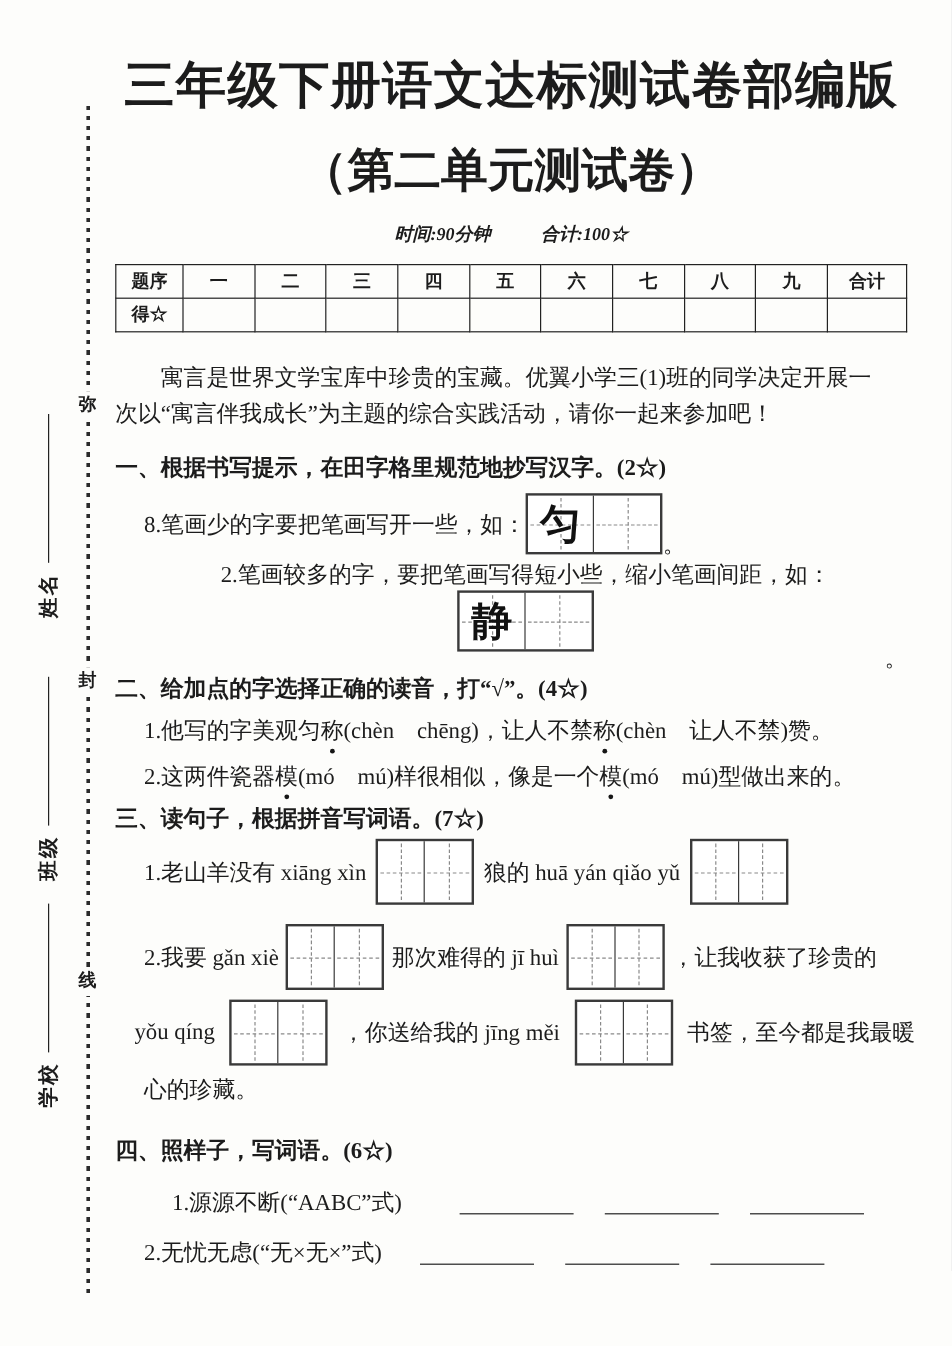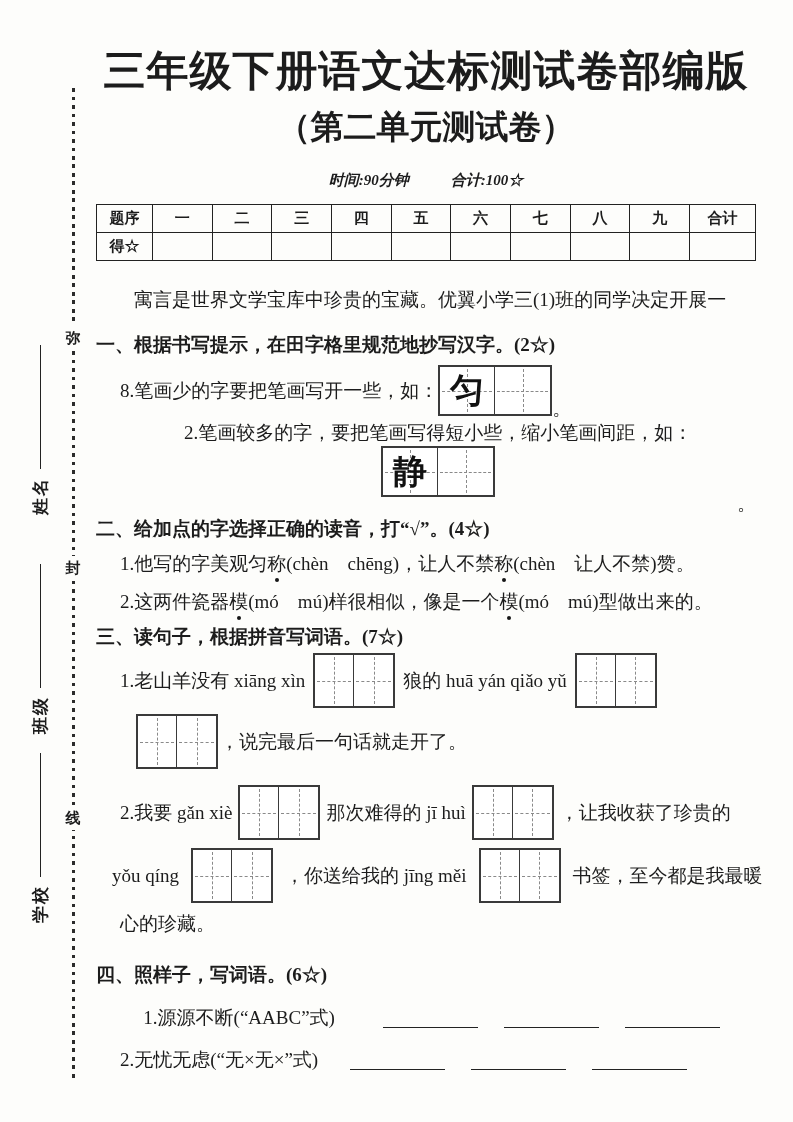--- a/index.html
+++ b/index.html
@@ -35,22 +35,22 @@
   
   .main { position:absolute; left:96px; top:30px; width:660px; padding-top:14px; }
 
   .title {
     font-family:"Liberation Sans","DejaVu Sans",sans-serif;
     font-size:42px; line-height:54px; font-weight:bold;
     text-align:center; letter-spacing:1px; white-space:nowrap;
   }
   .subtitle {
     font-family:"Liberation Sans","DejaVu Sans",sans-serif;
-    font-size:33px; line-height:46px; font-weight:bold;
-    text-align:center; margin-top:6px; white-space:nowrap;
+    font-size:39px; line-height:46px; font-weight:bold;
+    text-align:center; margin-top:22px; white-space:nowrap;
   }
   .info-line {
     margin-top:20px; text-align:center;
     font-size:15px; line-height:20px; font-weight:bold; font-style:italic;
   }
   .info-line .gap { display:inline-block; width:42px; }
 
   
   table.score {
     margin-top:14px; width:100%;
@@ -180,20 +180,21 @@
         <td></td>
         <td></td>
         <td></td>
         <td></td>
       </tr>
     </tbody>
       </table>
 
     <div class="intro">
       <div class="l1">寓言是世界文学宝库中珍贵的宝藏。优翼小学三(1)班的同学决定开展一</div>
+      <div class="l2">次以“寓言伴我成长”为主题的综合实践活动，请你一起来参加吧！</div>
     </div>
 
     <div class="sec-heading">一、根据书写提示，在田字格里规范地抄写汉字。(2☆)</div>
 
     <div class="item-row" style="margin-top:8px; padding-left:24px;">
       <span>8.笔画少的字要把笔画写开一些，如：</span>
       <span class="tian tian1">
         <span class="cell">
             <span class="hw">匀</span>
           </span>
@@ -231,27 +232,20 @@
         <span class="cell"></span>
           <span class="cell"></span>
       </span>
       <span>狼的 huā yán qiǎo yǔ</span>
       <span class="tian tian3">
         <span class="cell"></span>
           <span class="cell"></span>
       </span>
     </div>
 
-    <div class="item-row" style="margin-top:6px; padding-left:40px; gap:2px;">
-      <span class="tian tian3">
-        <span class="cell"></span>
-          <span class="cell"></span>
-      </span>
-      <span>，说完最后一句话就走开了。</span>
-    </div>
 
     <div class="item-row" style="margin-top:16px; padding-left:24px; gap:6px;">
       <span>2.我要 gǎn xiè</span>
       <span class="tian tian3">
         <span class="cell"></span>
           <span class="cell"></span>
       </span>
       <span>那次难得的 jī huì</span>
       <span class="tian tian3">
         <span class="cell"></span>

